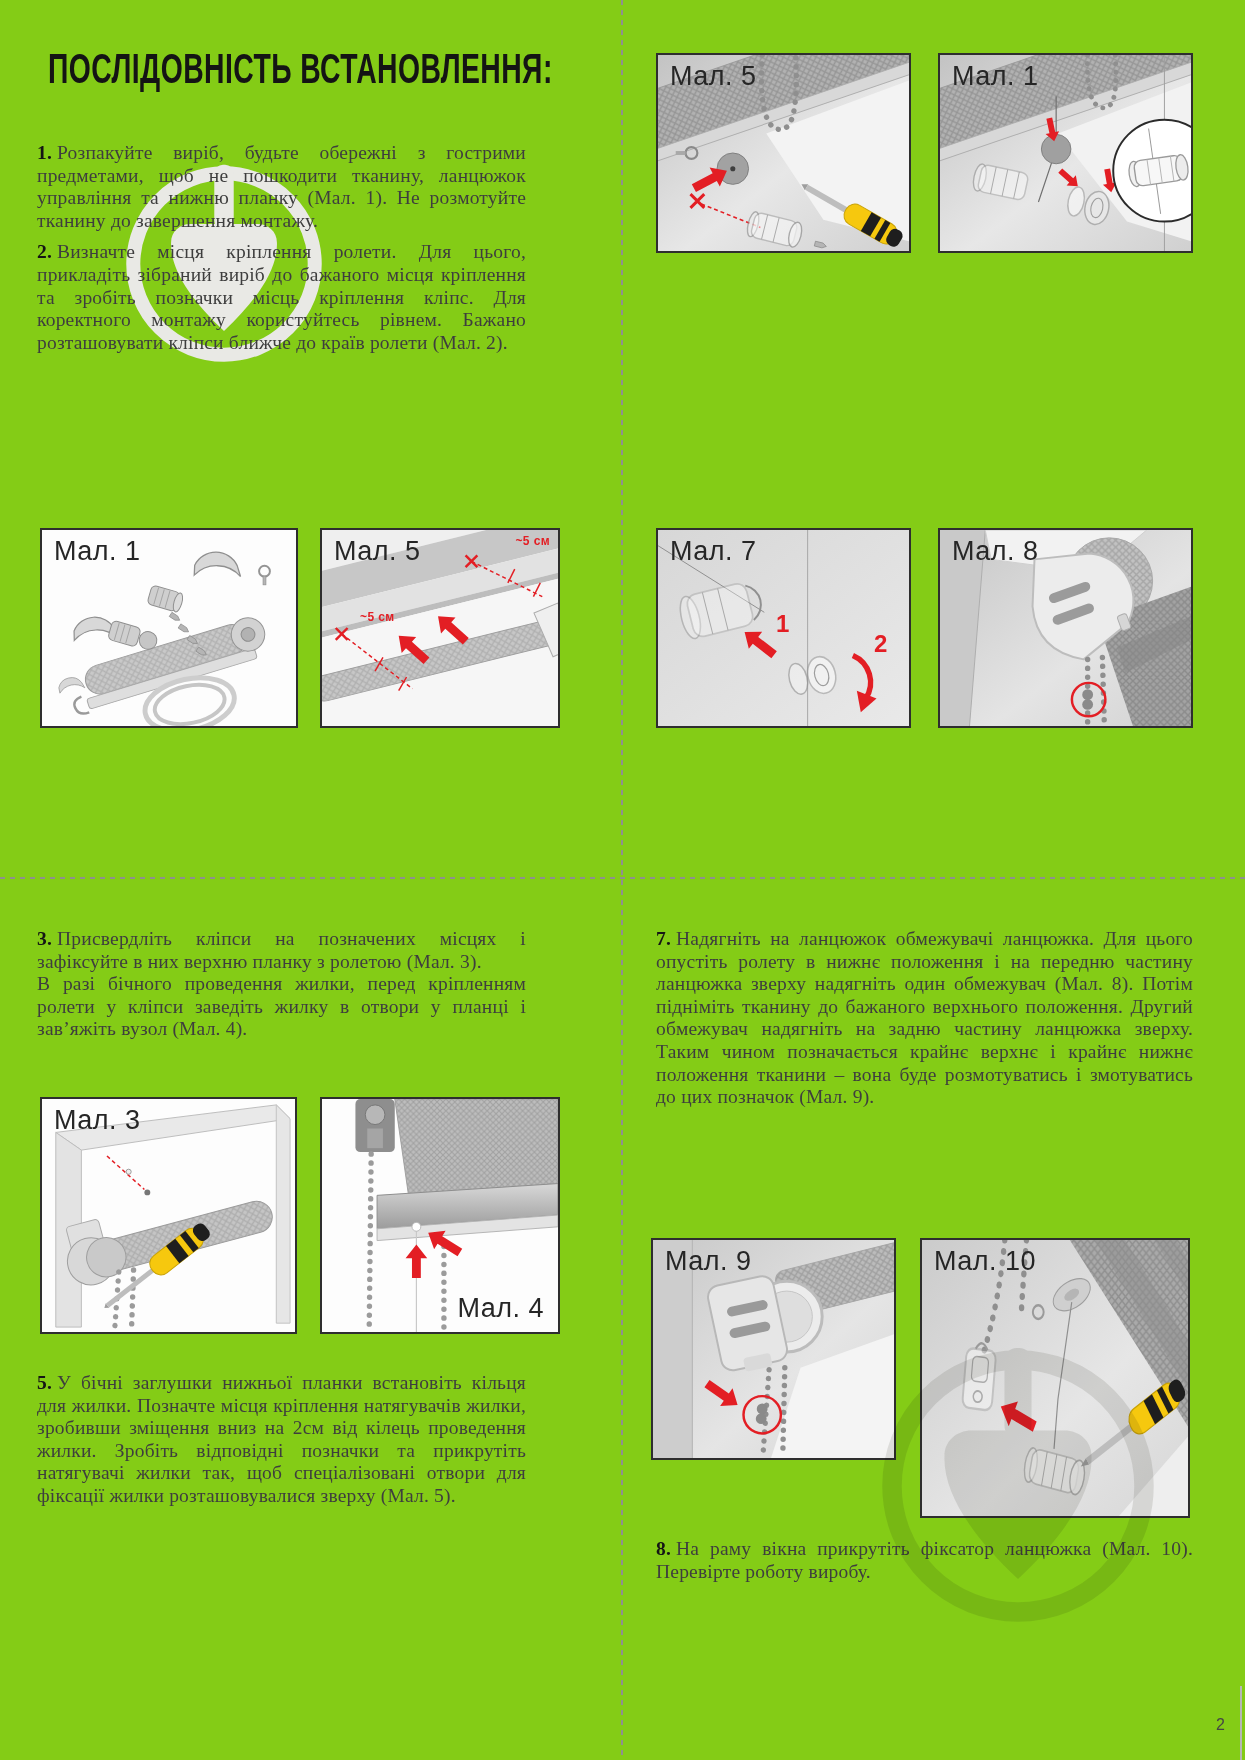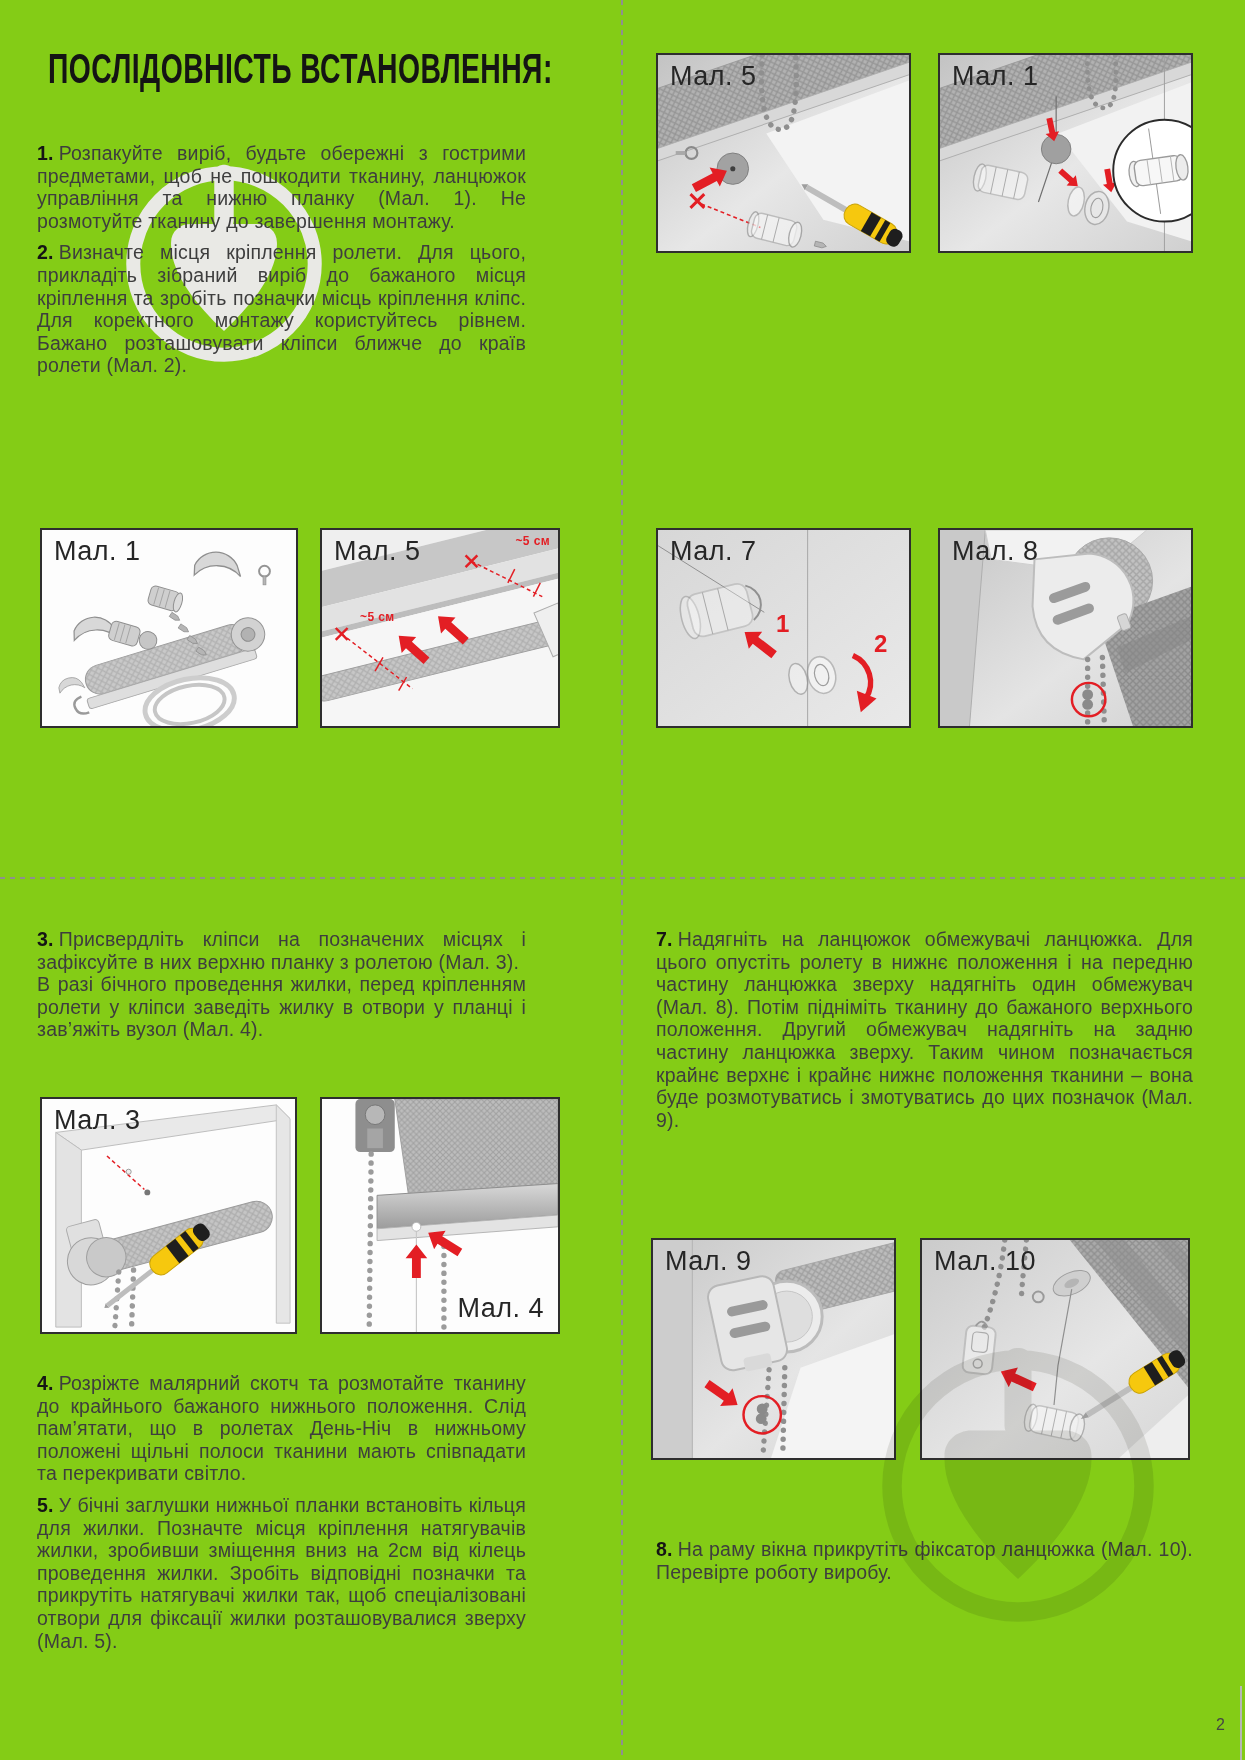--- a/index.html
+++ b/index.html
@@ -8,21 +8,21 @@
     background:#84cc16; overflow:hidden;
     font-family:"Liberation Sans", sans-serif; color:#3e3e3e;
   }
   .vdash{position:absolute; width:2px; background:repeating-linear-gradient(180deg,#8f8f8f 0 5px,transparent 5px 10px);}
   .hdash{position:absolute; height:2px; background:repeating-linear-gradient(90deg,#8f8f8f 0 5px,transparent 5px 10px);}
   .page-title{
     position:absolute; left:48px; top:46px; white-space:nowrap;
     font-weight:700; font-size:27px; color:#141414; letter-spacing:.4px;
     transform:scale(1.05,1.55); transform-origin:0 0;
   }
-  .textblock{position:absolute; z-index:2;}
+  .textblock{position:absolute; z-index:2;font-family:Liberation Serif, serif;}
   .para{font-size:19.5px; line-height:22.6px; text-align:justify; letter-spacing:.2px; margin:0 0 9px 0;}
   .para b{color:#151515; font-weight:700; margin-right:5px;}
   .para .sub{display:block;}
   .panel{
     position:absolute; border:2px solid #2e2e2e; background:#fdfdfd; box-sizing:border-box; z-index:1;
   }
   .panel svg{position:absolute; left:0; top:0; width:100%; height:100%; display:block;}
   .fig-label{
     position:absolute; left:12px; top:6px; font-size:27px; color:#262626; letter-spacing:.5px; z-index:3;
   }
@@ -378,21 +378,20 @@
       <path d="M124,150 L124,234" stroke="#9b9b9b" stroke-width="5.5" stroke-linecap="round" stroke-dasharray="0.1 9" fill="none"></path>
       <line x1="96" y1="134" x2="96" y2="237" stroke="#c9c9c9" stroke-width="1.2"></line>
       <circle cx="96" cy="130" r="4.5" fill="#ffffff" stroke="#b9b9b9"></circle>
       <polygon points="0,0 -14,11 -14,4.5 -34,4.5 -34,-4.5 -14,-4.5 -14,-11" fill="#e31e24" transform="translate(96 148) rotate(-90)"></polygon>
       <polygon points="0,0 -14,11 -14,4.5 -38,4.5 -38,-4.5 -14,-4.5 -14,-11" fill="#e31e24" transform="translate(108 136) rotate(-148)"></polygon>
     </svg>
     <div class="fig-label br">Мал. 4</div>
   </div>
 
   <div class="textblock" style="left:37px; top:1372px; width:489px;">
-    <p class="para"><b>4.</b><span>Розріжте малярний скотч та розмотайте тканину до крайнього бажаного нижнього положення. Слід пам’ятати, що в ролетах День-Ніч в нижньому положені щільні полоси тканини мають співпадати та перекривати світло.</span></p>
     <p class="para"><b>5.</b><span>У бічні заглушки нижньої планки встановіть кільця для жилки. Позначте місця кріплення натягувачів жилки, зробивши зміщення вниз на 2см від кілець проведення жилки. Зробіть відповідні позначки та прикрутіть натягувачі жилки так, щоб спеціалізовані отвори для фіксації жилки розташовувалися зверху (Мал. 5).</span></p>
   </div>
 
   <div class="textblock" style="left:656px; top:928px; width:537px;">
     <p class="para"><b>7.</b><span>Надягніть на ланцюжок обмежувачі ланцюжка. Для цього опустіть ролету в нижнє положення і на передню частину ланцюжка зверху надягніть один обмежувач (Мал. 8). Потім підніміть тканину до бажаного верхнього положення. Другий обмежувач надягніть на задню частину ланцюжка зверху. Таким чином позначається крайнє верхнє і крайнє нижнє положення тканини – вона буде розмотуватись і змотуватись до цих позначок (Мал. 9).</span></p>
   </div>
 
   <div class="panel" style="left:651px; top:1238px; width:245px; height:222px;">
     <svg viewBox="0 0 245 222" preserveAspectRatio="none">
       <defs>
@@ -424,21 +423,21 @@
       <path d="M118,132 L112,216" stroke="#8f8f8f" stroke-width="5.5" stroke-linecap="round" stroke-dasharray="0.1 9" fill="none"></path>
       <path d="M134,130 L132,216" stroke="#8f8f8f" stroke-width="5.5" stroke-linecap="round" stroke-dasharray="0.1 9" fill="none"></path>
       <circle cx="111" cy="172" r="5.5" fill="#8a8a8a"></circle>
       <circle cx="110" cy="182" r="5.5" fill="#8a8a8a"></circle>
       <circle cx="111" cy="178" r="19" fill="none" stroke="#e31e24" stroke-width="2.5"></circle>
       <polygon points="0,0 -14,11 -14,4.5 -38,4.5 -38,-4.5 -14,-4.5 -14,-11" fill="#e31e24" transform="translate(86 168) rotate(35)"></polygon>
     </svg>
     <div class="fig-label">Мал. 9</div>
   </div>
 
-  <div class="panel" style="left:920px; top:1238px; width:270px; height:222px;">
+  <div class="panel" style="left:920px; top:1238px; width:270px; height:280px;">
     <svg viewBox="0 0 270 222" preserveAspectRatio="none">
       <defs>
         <linearGradient id="bg10" x1="0" y1="0" x2="1" y2="1">
           <stop offset="0" stop-color="#cbcbcb"></stop>
             <stop offset=".6" stop-color="#e6e6e6"></stop>
             <stop offset="1" stop-color="#d6d6d6"></stop>
         </linearGradient>
         <pattern id="tex10" width="7" height="7" patternUnits="userSpaceOnUse">
           <rect width="7" height="7" fill="#aaaaaa"></rect>
             <path d="M0,0 L7,7 M7,0 L0,7" stroke="#909090" stroke-width="1.4"></path>

